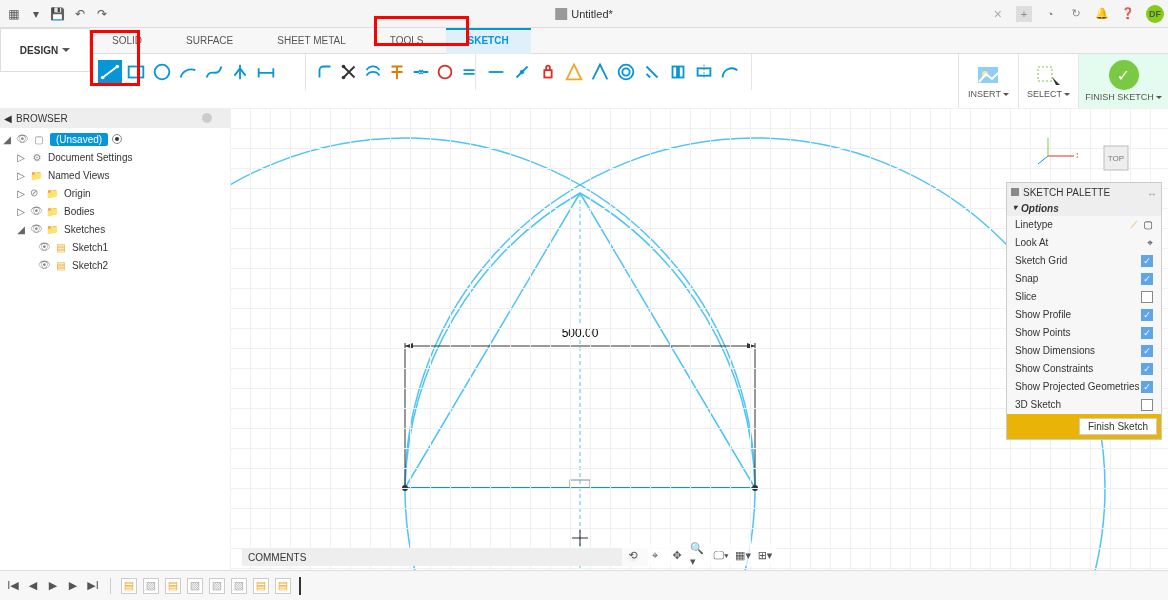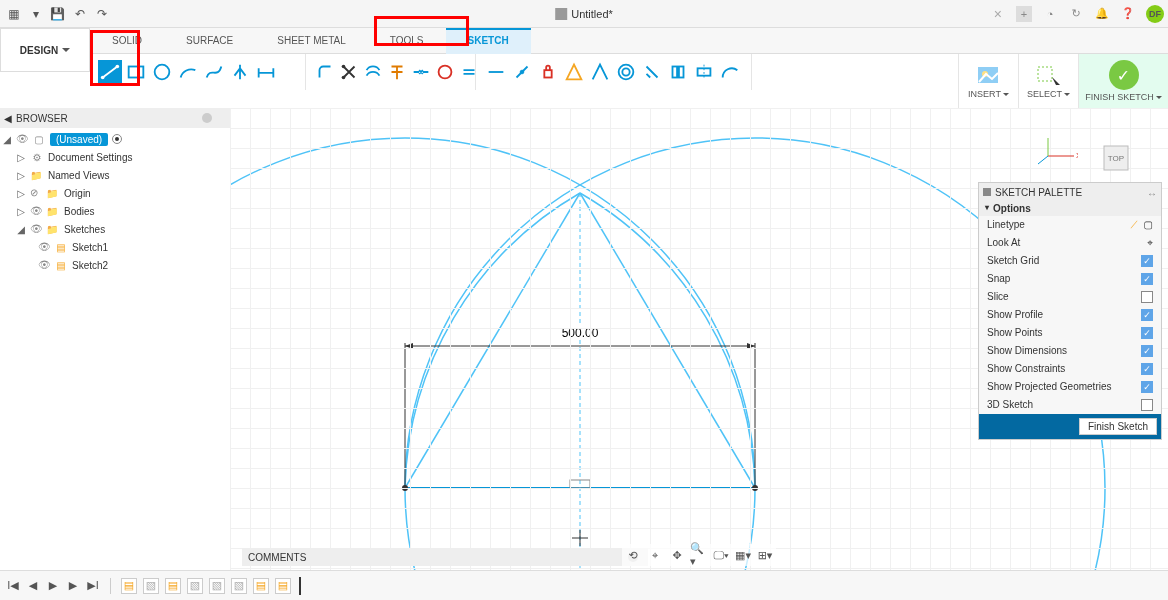--- a/index.html
+++ b/index.html
@@ -63,25 +63,25 @@
   .grid { position:absolute; left:0; top:0; width:100%; height:100%;
     background-image: linear-gradient(to right, #f0f0f0 1px, transparent 1px), linear-gradient(to bottom, #f0f0f0 1px, transparent 1px);
     background-size: 20px 20px;}
   .comments-bar { position:absolute; left:12px; bottom:4px; right:520px; height:18px; background:#eee; display:flex; align-items:center; padding:0 6px; font-size:10px; color:#333;}
   .comments-bar .dot { width:10px; height:10px; border-radius:50%; background:#ccc; margin-left:auto; margin-right:4px;}
   .view-ctrl { position:absolute; bottom:4px; left:50%; transform:translateX(-50%); display:flex; gap:4px; background:rgba(255,255,255,0.7); padding:2px;}
   .view-ctrl .vc { width:18px; height:18px; display:flex; align-items:center; justify-content:center; color:#555; font-size:11px;}
   .view-cube { position:absolute; right:30px; top:2px; width:44px; height:40px;margin-top:28px; }
   .axis-ind { position:absolute; right:90px; top:28px;}
 
-  .sketch-palette { position:absolute; right:6px; top:182px; width:184px; background:#0369a1; border:1px solid #ccc; font-size:10px; z-index:20;}
+  .sketch-palette { position:absolute; right:6px; top:182px; width:156px; background:#eab308; border:1px solid #ccc; font-size:10px; z-index:20;}
   .sketch-palette .sp-head { height:18px; background:#eee; display:flex; align-items:center; padding:0 4px; font-size:10px;}
   .sketch-palette .sp-head::before { content:''; width:8px; height:8px; background:#888; margin-right:4px;}
   .sketch-palette .sp-head .expand { margin-left:auto; font-size:10px; color:#888;}
-  .sketch-palette .sp-section { background:#eee; padding:2px 6px; font-weight:bold; display:flex; }
+  .sketch-palette .sp-section { background:#eee; padding:2px 6px; font-weight:bold; display:flex; font-style:italic;}
   .sketch-palette .sp-section::before { content:'▾'; margin-right:4px; font-size:8px;}
   .sketch-palette .sp-row { display:flex; padding:3px 8px; background:#f7f7f7;}
   .sketch-palette .sp-row .lbl { flex:1;}
   .sketch-palette .sp-row .chk { width:12px; height:12px; border:1px solid #888; background:#fff; display:flex; align-items:center; justify-content:center; font-size:9px; color:#333;}
   .sketch-palette .sp-row .chk.on { background:#5fa5e8; color:#fff; border-color:#5fa5e8;}
   .sketch-palette .sp-foot { display:flex; justify-content:flex-end; padding:4px;}
   .sketch-palette .sp-foot .btn { border:1px solid #ccc; background:#fff; padding:2px 8px;}
 
   .timeline { position:absolute; left:0; right:0; bottom:0; height:30px; background:#f7f7f7; border-top:1px solid #ddd; display:flex; align-items:center; padding:0 6px; gap:6px;}
   .timeline .tb { width:14px; height:14px; display:flex; align-items:center; justify-content:center; font-size:11px; color:#555;}

